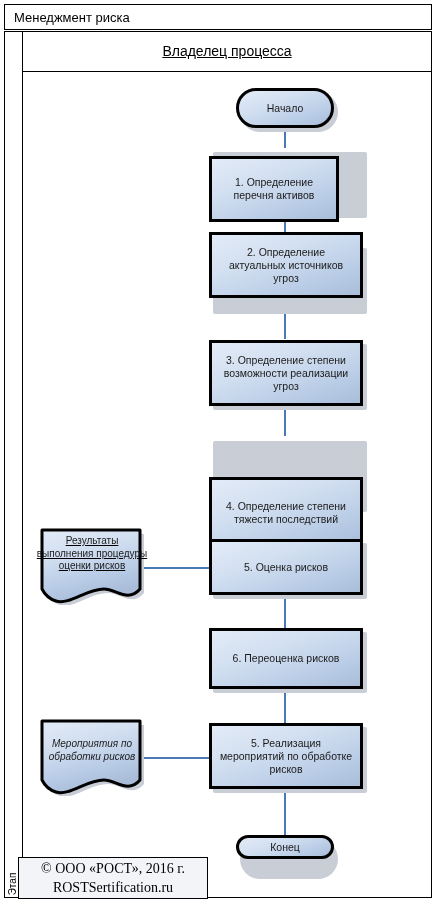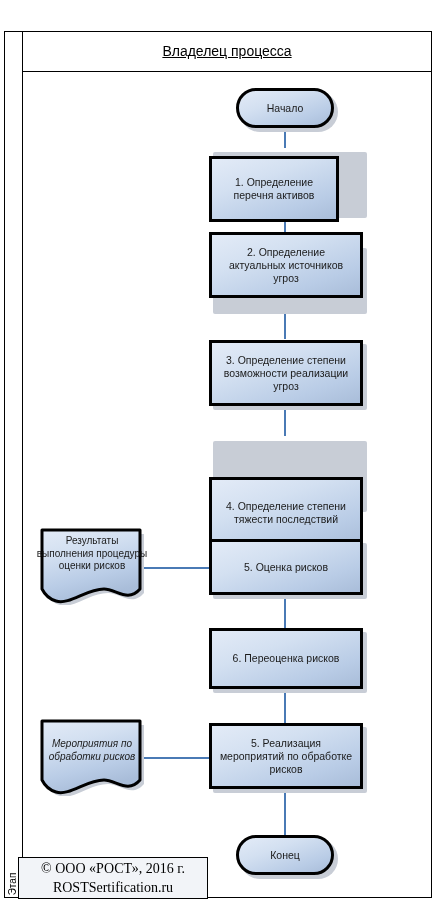--- a/index.html
+++ b/index.html
@@ -63,20 +63,23 @@
              border:1px solid #000;box-sizing:border-box;background:#f2f4f8;
              display:flex;flex-direction:column;align-items:center;justify-content:center;
              font-family:"Liberation Serif","DejaVu Serif",serif;}
   .copyright span{font-size:14px;color:#000;line-height:19px;white-space:nowrap;}
 </style>
 </head>
 <body>
 
 <div class="page">
 
+  <div class="title-bar">
+    <span>Менеджмент риска</span>
+  </div>
 
   <div class="frame"></div>
 
   <div class="stage-col">
     <div class="stage-label">Этап</div>
   </div>
 
   <div class="lane-head">
     <span>Владелец процесса</span>
   </div>
@@ -100,21 +103,21 @@
   <div class="shadow" style="left:213px;top:543px;width:154px;height:56px;"></div>
   <div class="shadow" style="left:213px;top:632px;width:154px;height:61px;"></div>
   <div class="shadow" style="left:213px;top:727px;width:154px;height:66px;"></div>
   <div class="shadow" style="left:240px;top:92px;width:98px;height:40px;border-radius:22px;"></div>
   <div class="shadow" style="left:240px;top:839px;width:98px;height:40px;border-radius:22px;"></div>
 
   <div class="term" style="left:236px;top:88px;width:98px;height:40px;">
     <span>Начало</span>
   </div>
 
-  <div class="term" style="left:236px;top:835px;width:98px;height:40px;">
+  <div class="term" style="left:236px;top:835px;width:98px;height:24px;">
     <span>Конец</span>
   </div>
 
   <div class="proc" style="left:209px;top:156px;width:130px;height:66px;">
     <span>1. Определение перечня активов</span>
   </div>
 
   <div class="proc" style="left:209px;top:232px;width:154px;height:66px;">
     <span>2. Определение актуальных источников угроз</span>
   </div>
@@ -145,21 +148,21 @@
         <linearGradient id="docgrad1" x1="0" y1="0" x2="0.35" y2="1">
           <stop offset="0%" stop-color="#e3ebf7"></stop>
           <stop offset="35%" stop-color="#d3e0f1"></stop>
           <stop offset="75%" stop-color="#b9cce6"></stop>
           <stop offset="100%" stop-color="#a9bdd9"></stop>
         </linearGradient>
       </defs>
       <path d="M6,62 L6,3 L104,3 L104,62 C92,76 80,62 68,62 C50,62 34,78 20,74 C13,72 9,68 6,62 Z" transform="translate(4,4)" fill="#c8cdd6" stroke="none"></path>
       <path d="M6,62 L6,3 L104,3 L104,62 C92,76 80,62 68,62 C50,62 34,78 20,74 C13,72 9,68 6,62 Z" fill="url(#docgrad1)" stroke="#000" stroke-width="3" stroke-linejoin="round"></path>
     </svg>
-    <div class="doc-text" style="padding-top:8px;">
+    <div class="doc-text" style="padding-top:8px;text-decoration:underline;">
       <span>Результаты выполнения процедуры оценки рисков</span>
     </div>
   </div>
 
   <div class="doc" style="left:36px;top:718px;width:112px;height:78px;">
     <svg width="112" height="78" viewBox="0 0 112 78">
       <defs>
         <linearGradient id="docgrad2" x1="0" y1="0" x2="0.35" y2="1">
           <stop offset="0%" stop-color="#e3ebf7"></stop>
           <stop offset="35%" stop-color="#d3e0f1"></stop>

